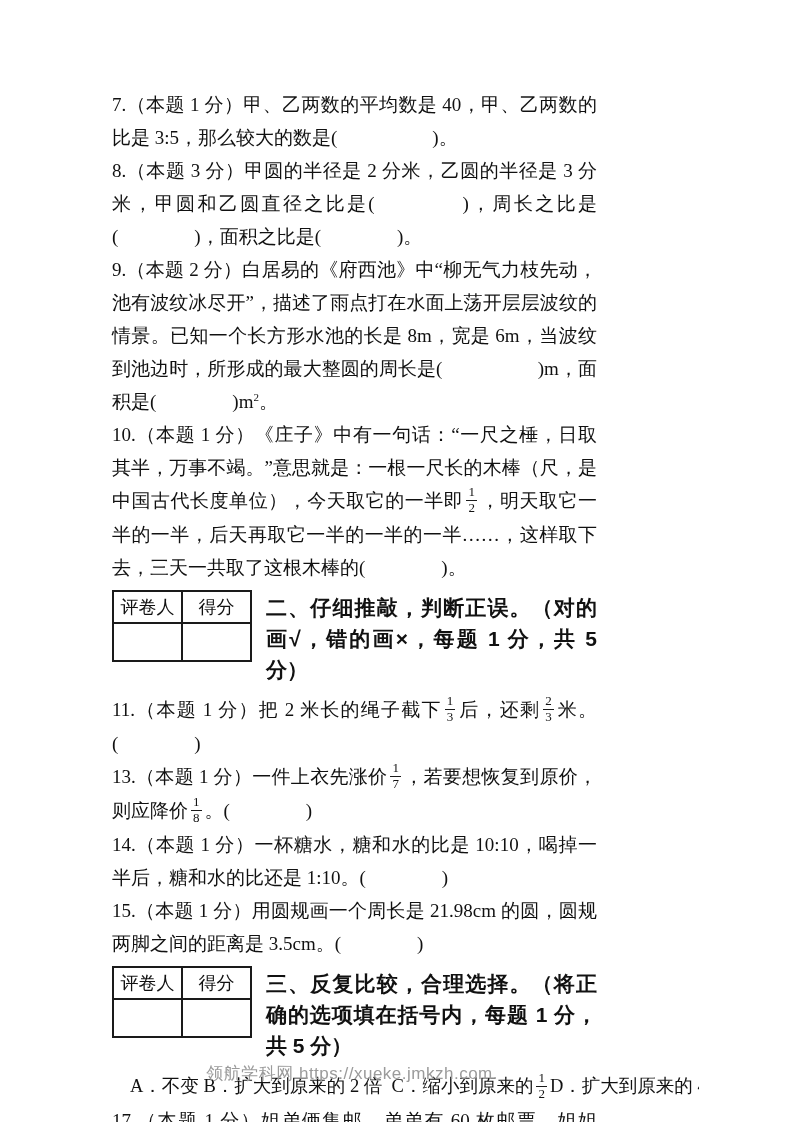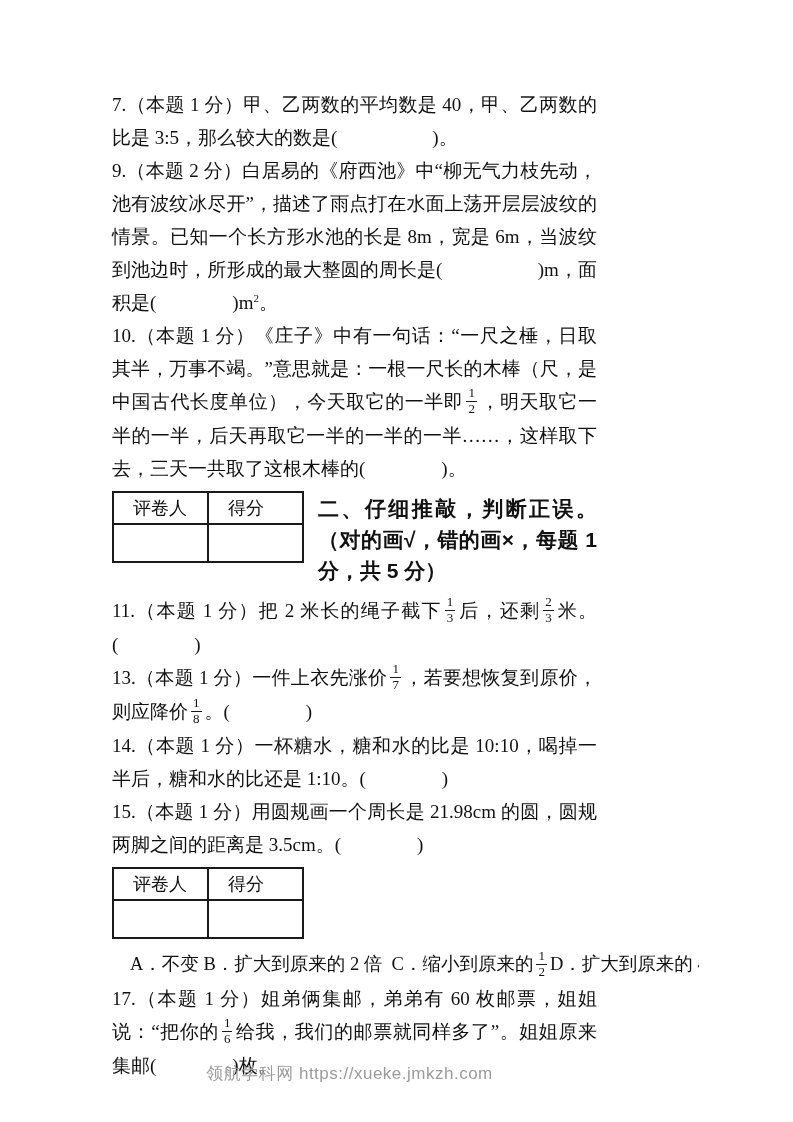--- a/index.html
+++ b/index.html
@@ -34,23 +34,23 @@
     gap:14px;
     margin:6px 0 8px 0;
   }
   table.score-table{
     border-collapse:collapse;
     flex:0 0 auto;
   }
   table.score-table td{
     border:2px solid #1a1a1a;
     width:55px;
-    text-align:left;
+    text-align:center;
     font-size:18px;
-    padding:2px 19px;
+    padding:2px 6px;
     height:26px;
   }
   table.score-table tr.blank-row td{height:32px;}
   .section-title{
     margin:2px 0 0 0;
     font-family:"Liberation Sans","DejaVu Sans",sans-serif;
     font-weight:700;
     font-size:21px;
     line-height:31px;
     text-align:justify;
@@ -78,20 +78,21 @@
     letter-spacing:0.5px;
   }
 </style>
 </head>
 <body>
 
 <div class="page">
   <main class="content">
 
     <p class="q">7.（本题 1 分）甲、乙两数的平均数是 40，甲、乙两数的比是 3:5，那么较大的数是(　　　　　)。</p>
+    <p class="q">8.（本题 3 分）甲圆的半径是 2 分米，乙圆的半径是 3 分米，甲圆和乙圆直径之比是(　　　　)，周长之比是(　　　　)，面积之比是(　　　　)。</p>
     <p class="q">9.（本题 2 分）白居易的《府西池》中“柳无气力枝先动，池有波纹冰尽开”，描述了雨点打在水面上荡开层层波纹的情景。已知一个长方形水池的长是 8m，宽是 6m，当波纹到池边时，所形成的最大整圆的周长是(　　　　　)m，面积是(　　　　)m<sup>2</sup>。</p>
     <p class="q">10.（本题 1 分）《庄子》中有一句话：“一尺之棰，日取其半，万事不竭。”意思就是：一根一尺长的木棒（尺，是中国古代长度单位），今天取它的一半即<span class="frac">
           <span class="num">1</span>
           <span class="den">2</span>
         </span>，明天取它一半的一半，后天再取它一半的一半的一半……，这样取下去，三天一共取了这根木棒的(　　　　)。</p>
 
     <div class="section-block">
       <table class="score-table">
         <tbody>
             <tr>
@@ -130,20 +131,21 @@
             <tr>
           <td>评卷人</td>
           <td>得分</td>
         </tr>
         <tr class="blank-row">
           <td></td>
           <td></td>
         </tr>
       </tbody>
         </table>
+      <h2 class="section-title">三、反复比较，合理选择。（将正确的选项填在括号内，每题 1 分，共 5 分）</h2>
     </div>
 
     <p class="opts-line">A．不变 B．扩大到原来的 2 倍 &nbsp;C．缩小到原来的<span class="frac">
           <span class="num">1</span>
           <span class="den">2</span>
         </span>D．扩大到原来的 4 倍</p>
 
     <p class="q">17.（本题 1 分）姐弟俩集邮，弟弟有 60 枚邮票，姐姐说：“把你的<span class="frac">
           <span class="num">1</span>
           <span class="den">6</span>

